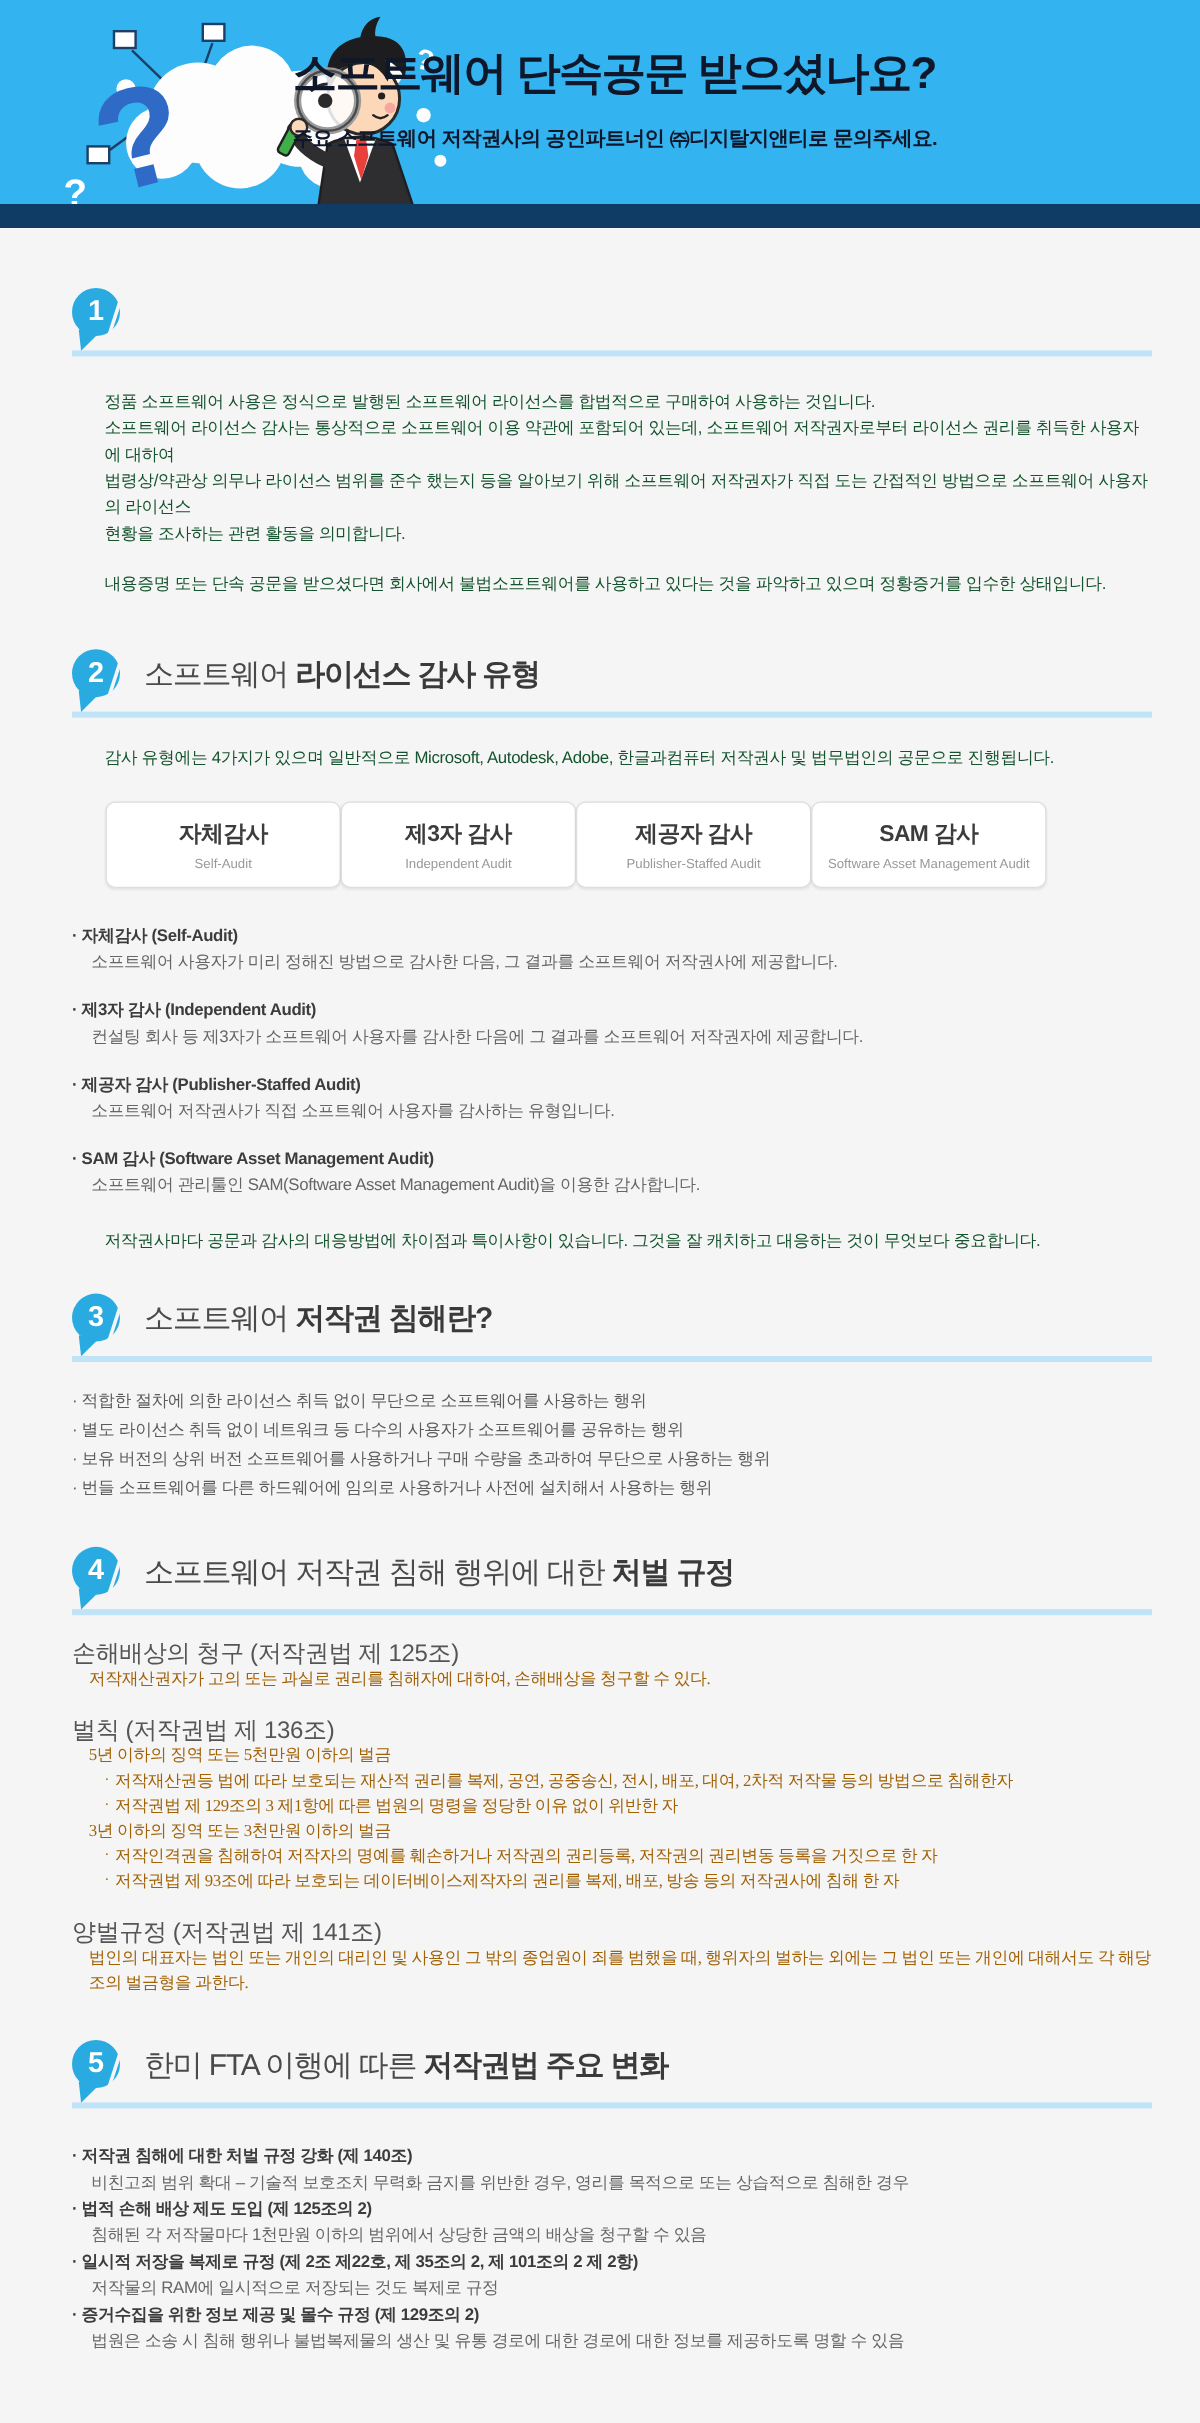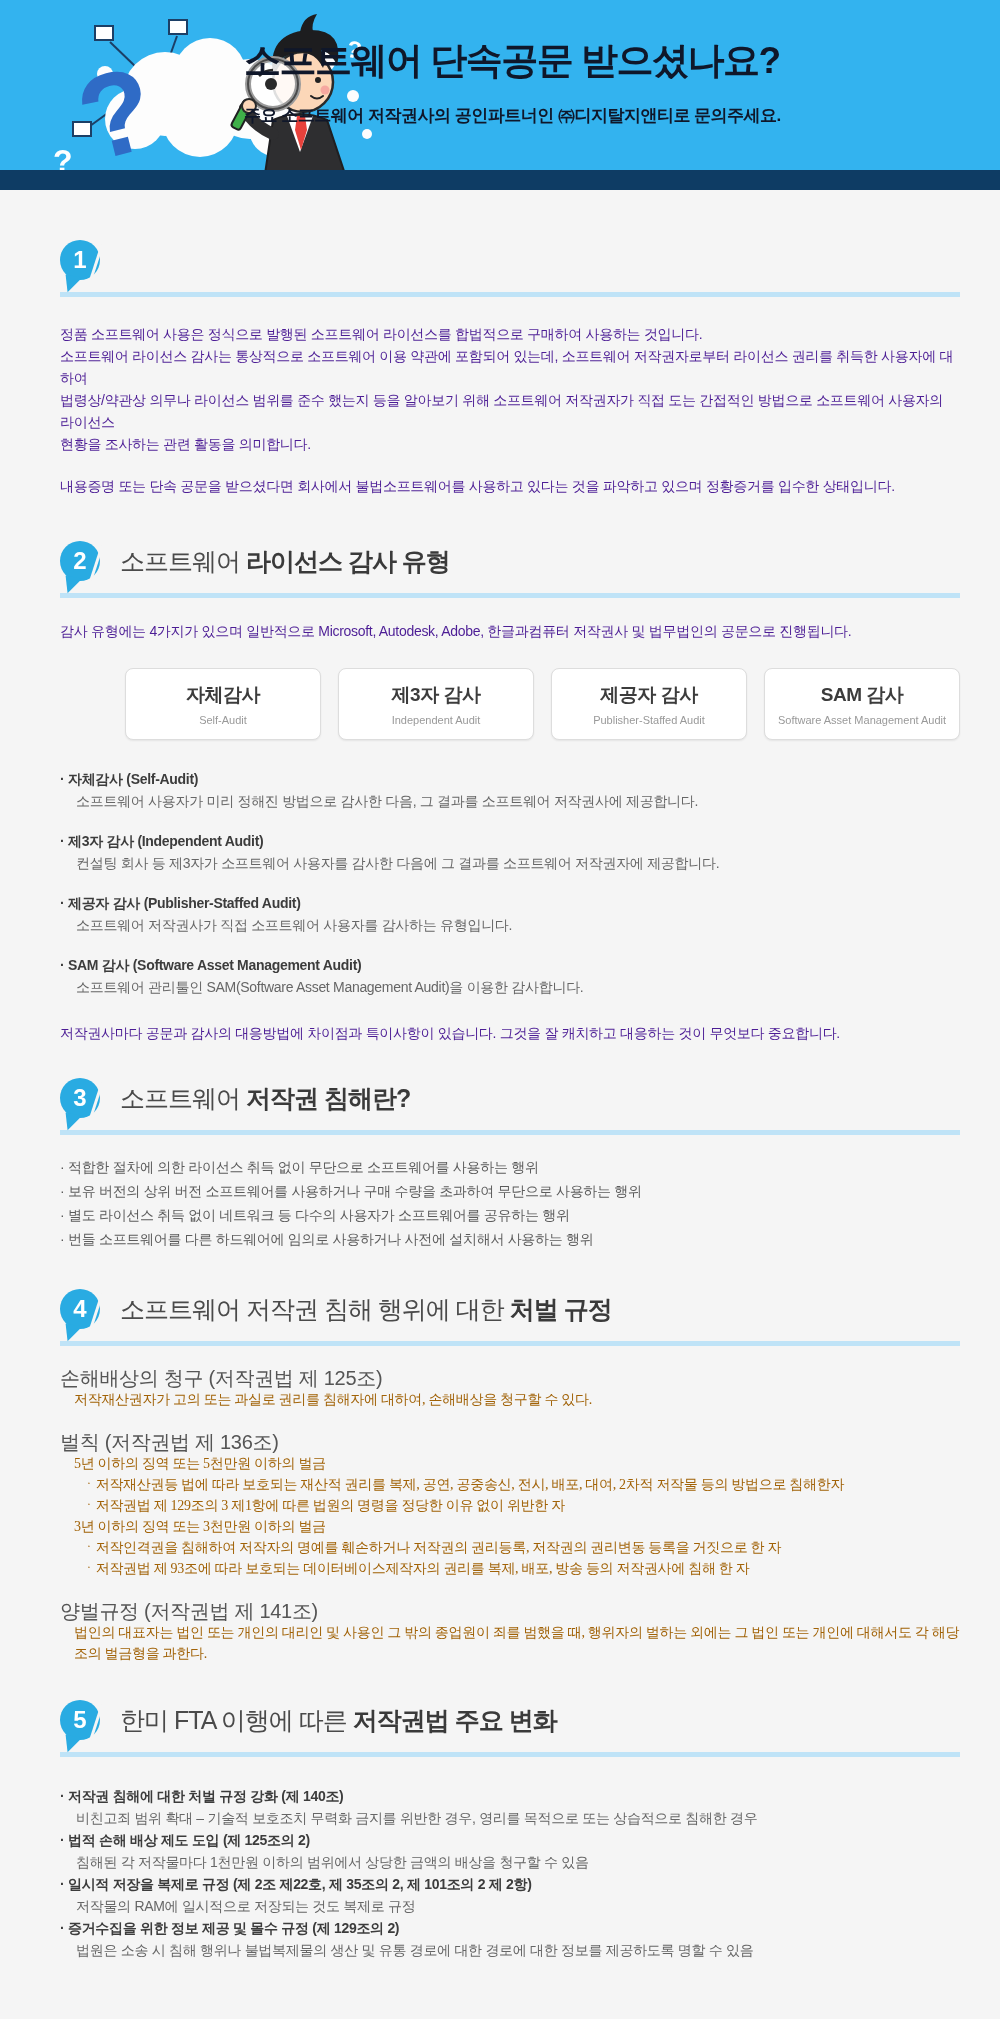--- a/index.html
+++ b/index.html
@@ -20,31 +20,31 @@
   .sec-head{display:flex;align-items:center;}
   .badge{position:relative;width:40px;height:40px;background:#29abe2;border-radius:50%;flex:0 0 40px;}
   .badge::before{content:"";position:absolute;bottom:-13px;left:4px;border-left:5px solid transparent;border-right:12px solid transparent;border-top:17px solid #29abe2;transform:rotate(10deg);}
   .badge-num{position:absolute;left:0;top:0;width:40px;height:40px;display:flex;align-items:center;justify-content:center;color:#ffffff;font-size:24px;font-weight:bold;}
   .badge-slash{position:absolute;right:2px;top:4px;width:3px;height:36px;background:#f5f5f5;transform:rotate(18deg);}
   .sec-title{margin:0 0 0 20px;font-size:25px;letter-spacing:-1px;color:#4a4a4a;font-weight:normal;}
   .t-bold{font-weight:bold;color:#3a3a3a;}
   .t-suf{color:#787878;font-weight:normal;}
   .underline{height:5px;background:#bfe3f7;margin-top:12px;}
 
-  .body-line{font-size:14px;line-height:22px;color:#4c1d95;letter-spacing:-0.3px;}
+  .body-line{font-size:14px;line-height:22px;color:#14532d;letter-spacing:-0.3px;margin-left:27px;}
   .mt26{margin-top:26px;} .mt20{margin-top:20px;} .mt22{margin-top:22px;} .mt24{margin-top:24px;}
 
   .sec1{padding-top:50px;}
   .sec2{margin-top:44px;}
   .sec3{margin-top:34px;}
   .sec4{margin-top:38px;}
   .sec5{margin-top:36px;}
 
   
-  .cards{display:flex;gap:17px;margin:26px 0 0 28px;justify-content:flex-end;}
+  .cards{display:flex;margin:26px 0 0 28px;}
   .card{width:194px;height:70px;background:#ffffff;border:1px solid #dddddd;border-radius:8px;box-shadow:0 1px 2px rgba(0,0,0,0.07);display:flex;flex-direction:column;align-items:center;justify-content:center;}
   .card-title{font-size:19px;font-weight:bold;color:#3c3c3c;letter-spacing:-0.5px;}
   .card-sub{font-size:11px;color:#999999;margin-top:6px;}
 
   
   .items{margin-top:28px;}
   .item{margin-bottom:18px;}
   .item-title{font-size:14px;font-weight:bold;color:#3c3c3c;line-height:22px;letter-spacing:-0.3px;}
   .item-desc{font-size:14px;color:#666666;line-height:22px;margin-left:16px;letter-spacing:-0.3px;}
   .items-tight .item{margin-bottom:0;}
@@ -194,22 +194,22 @@
       <div class="sec-head">
         <div class="badge">
           <span class="badge-num">3</span>
           <span class="badge-slash"></span>
         </div>
         <h2 class="sec-title"><span class="t-pre">소프트웨어 </span><span class="t-bold">저작권 침해란?</span><span class="t-suf"></span></h2>
       </div>
       <div class="underline"></div>
       <div class="bullets">
         <div class="bullet">· 적합한 절차에 의한 라이선스 취득 없이 무단으로 소프트웨어를 사용하는 행위</div>
+        <div class="bullet">· 별도 라이선스 취득 없이 네트워크 등 다수의 사용자가 소프트웨어를 공유하는 행위</div>
         <div class="bullet">· 보유 버전의 상위 버전 소프트웨어를 사용하거나 구매 수량을 초과하여 무단으로 사용하는 행위</div>
-        <div class="bullet">· 별도 라이선스 취득 없이 네트워크 등 다수의 사용자가 소프트웨어를 공유하는 행위</div>
         <div class="bullet">· 번들 소프트웨어를 다른 하드웨어에 임의로 사용하거나 사전에 설치해서 사용하는 행위</div>
       </div>
     </section>
 
     <section class="sec4">
       <div class="sec-head">
         <div class="badge">
           <span class="badge-num">4</span>
           <span class="badge-slash"></span>
         </div>

